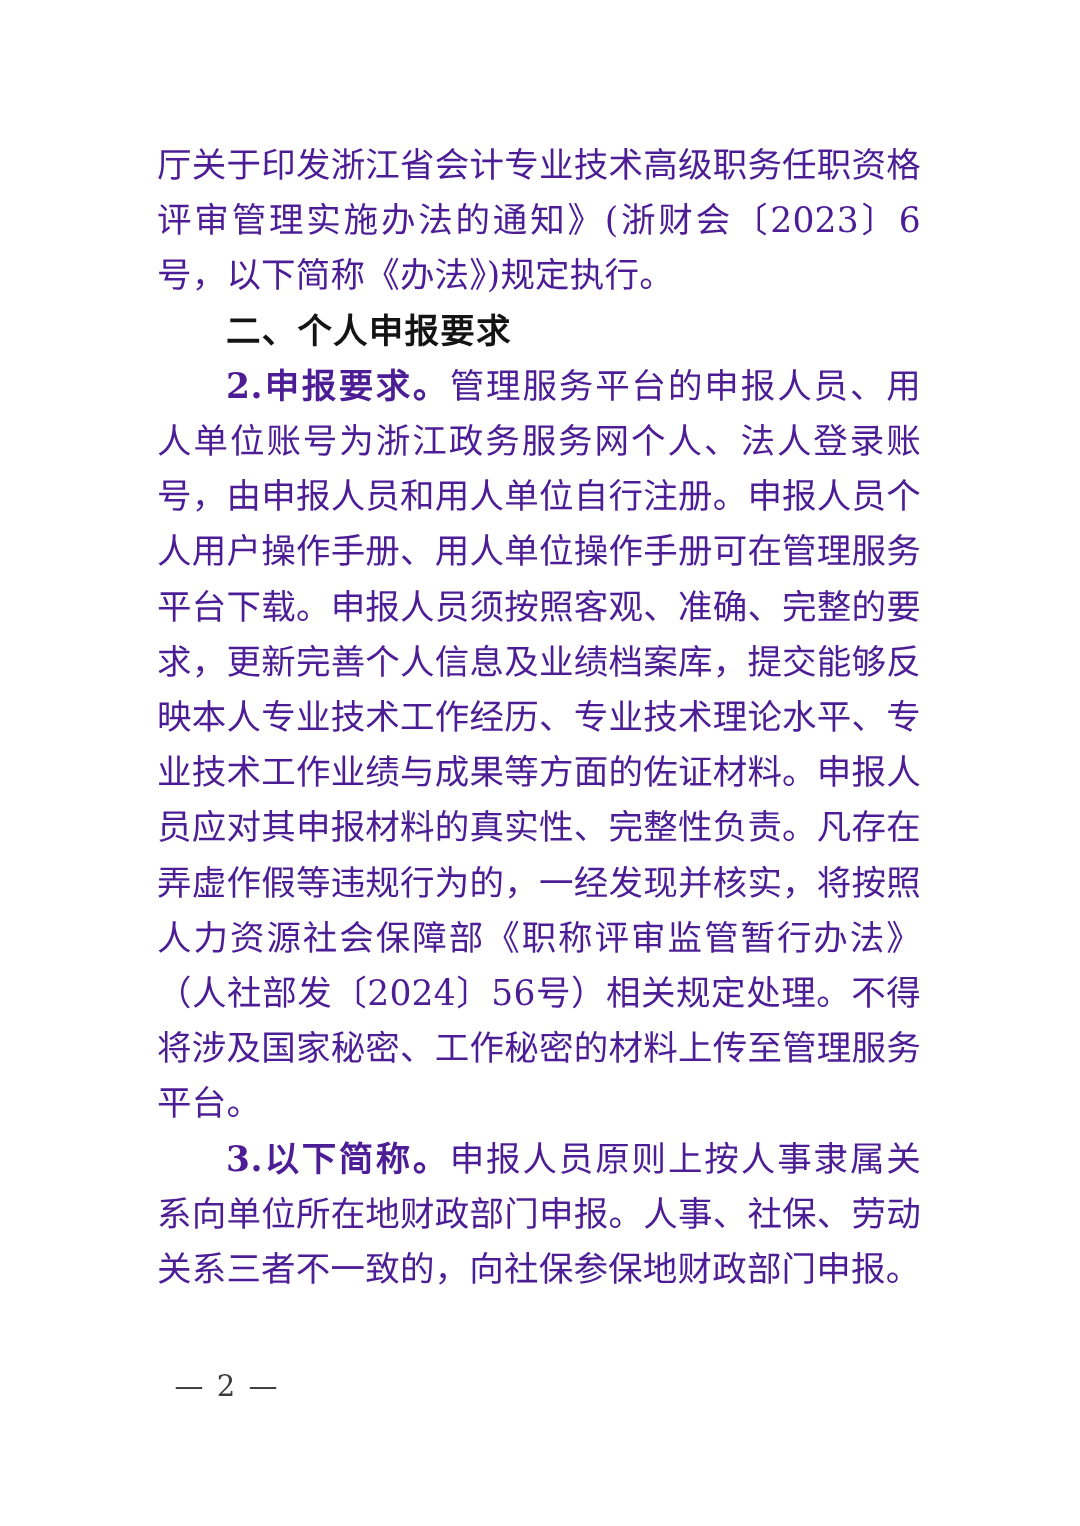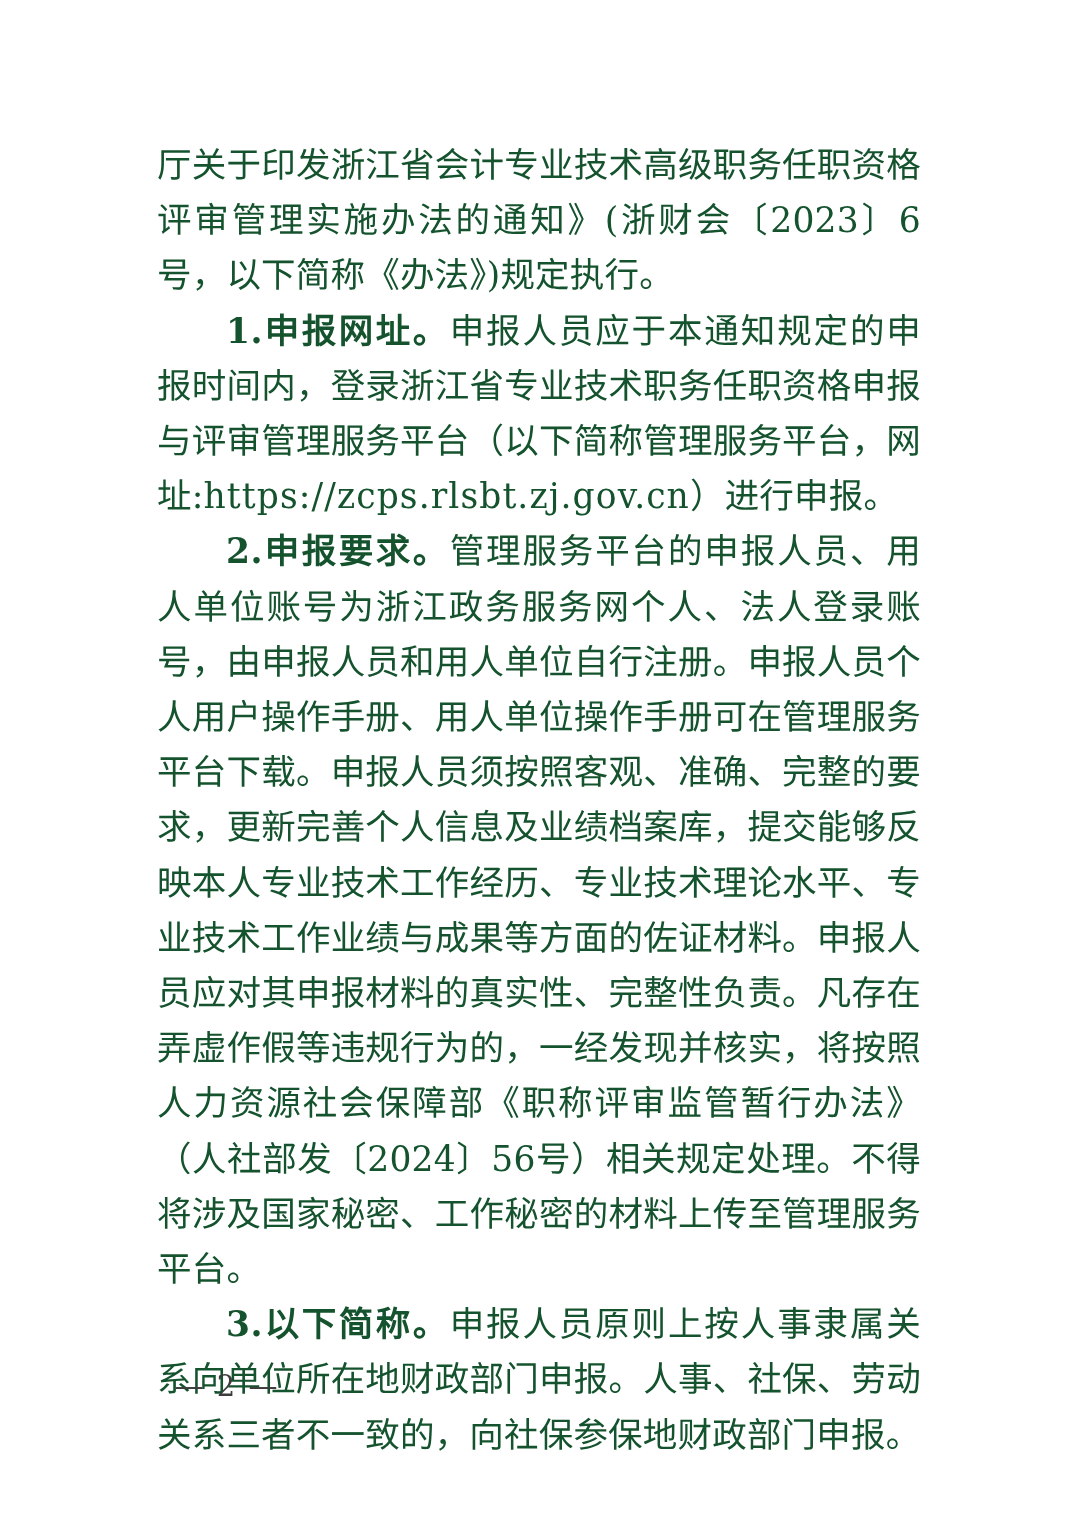--- a/index.html
+++ b/index.html
@@ -36,21 +36,21 @@
   
   .para {
     margin: 0;
     font-size: 34.5px;
     line-height: 55.2px;
     letter-spacing: 0.2px;
     text-align: justify;
     text-justify: inter-ideograph;
     text-align-last: left;
     word-break: break-all;
-    color: #14532d;
+    color: #4c1d95;
   }
 
   
   .para.flush {
     text-indent: 0;
   }
 
   
   .para.indent {
     text-indent: 69px;
@@ -102,22 +102,22 @@
 </style>
 </head>
 <body>
 
 <div class="page">
 
   <div class="text-column">
 
     <p class="para flush">厅关于印发浙江省会计专业技术高级职务任职资格评审管理实施办法的通知》(浙财会〔2023〕6号，以下简称《办法》)规定执行。</p>
 
+    <h2 class="section-heading">二、个人申报要求</h2>
 
-    <p class="para indent"><span class="lead-num">1.</span><span class="lead-title">申报网址</span><span class="lead-title">。</span><span>申报人员应于本通知规定的申报时间内，登录浙江省专业技术职务任职资格申报与评审管理服务平台（以下简称管理服务平台，网址:</span><span class="latin">https://zcps.rlsbt.zj.gov.cn</span><span>）进行申报。</span></p>
 
     <p class="para indent"><span class="lead-num">2.</span><span class="lead-title">申报要求</span><span class="lead-title">。</span><span>管理服务平台的申报人员、用人单位账号为浙江政务服务网个人、法人登录账号，由申报人员和用人单位自行注册。申报人员个人用户操作手册、用人单位操作手册可在管理服务平台下载。申报人员须按照客观、准确、完整的要求，更新完善个人信息及业绩档案库，提交能够反映本人专业技术工作经历、专业技术理论水平、专业技术工作业绩与成果等方面的佐证材料。申报人员应对其申报材料的真实性、完整性负责。凡存在弄虚作假等违规行为的，一经发现并核实，将按照人力资源社会保障部《职称评审监管暂行办法》（人社部发〔2024〕56号）相关规定处理。不得将涉及国家秘密、工作秘密的材料上传至管理服务平台。</span></p>
 
     <p class="para indent"><span class="lead-num">3.</span><span class="lead-title">以下简称</span><span class="lead-title">。</span><span>申报人员原则上按人事隶属关系向单位所在地财政部门申报。人事、社保、劳动关系三者不一致的，向社保参保地财政部门申报。</span></p>
 
   </div>
 
   <div class="page-number">— 2 —</div>
 
 </div>

